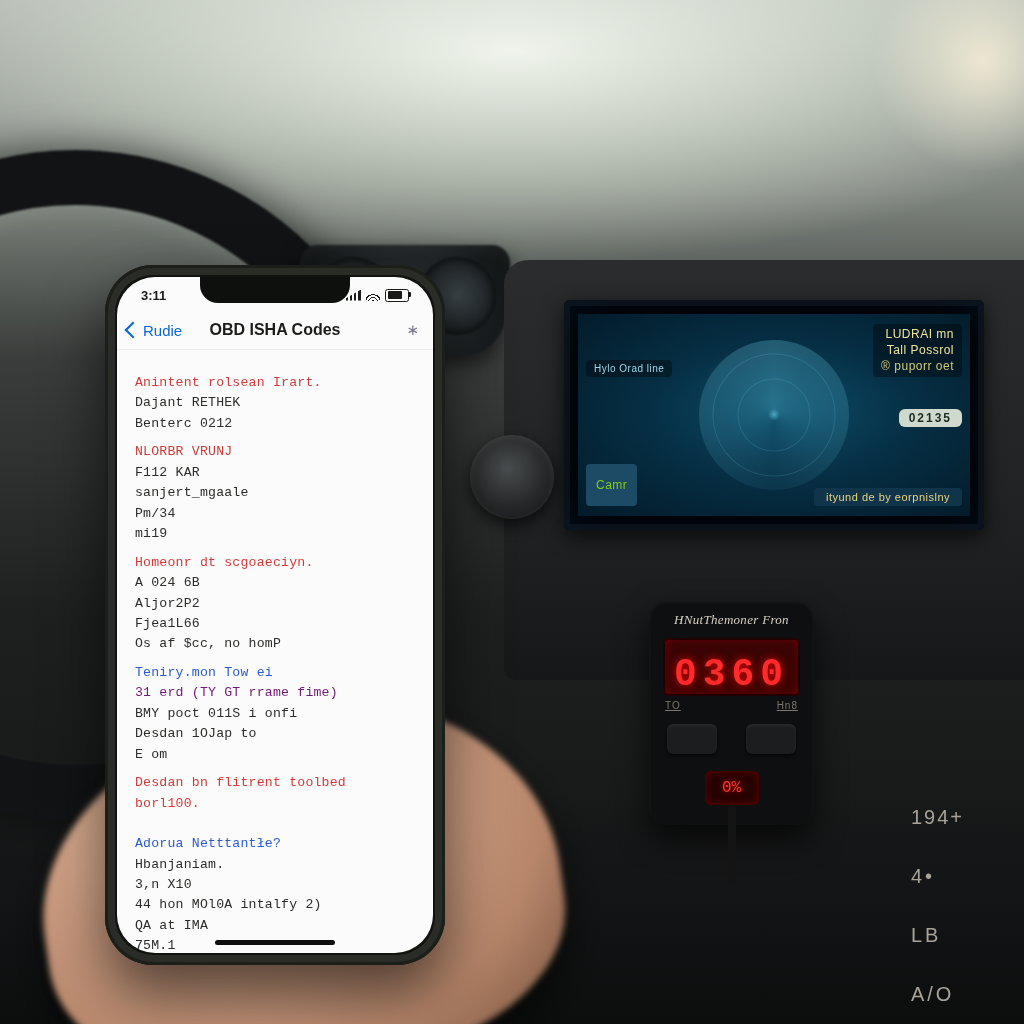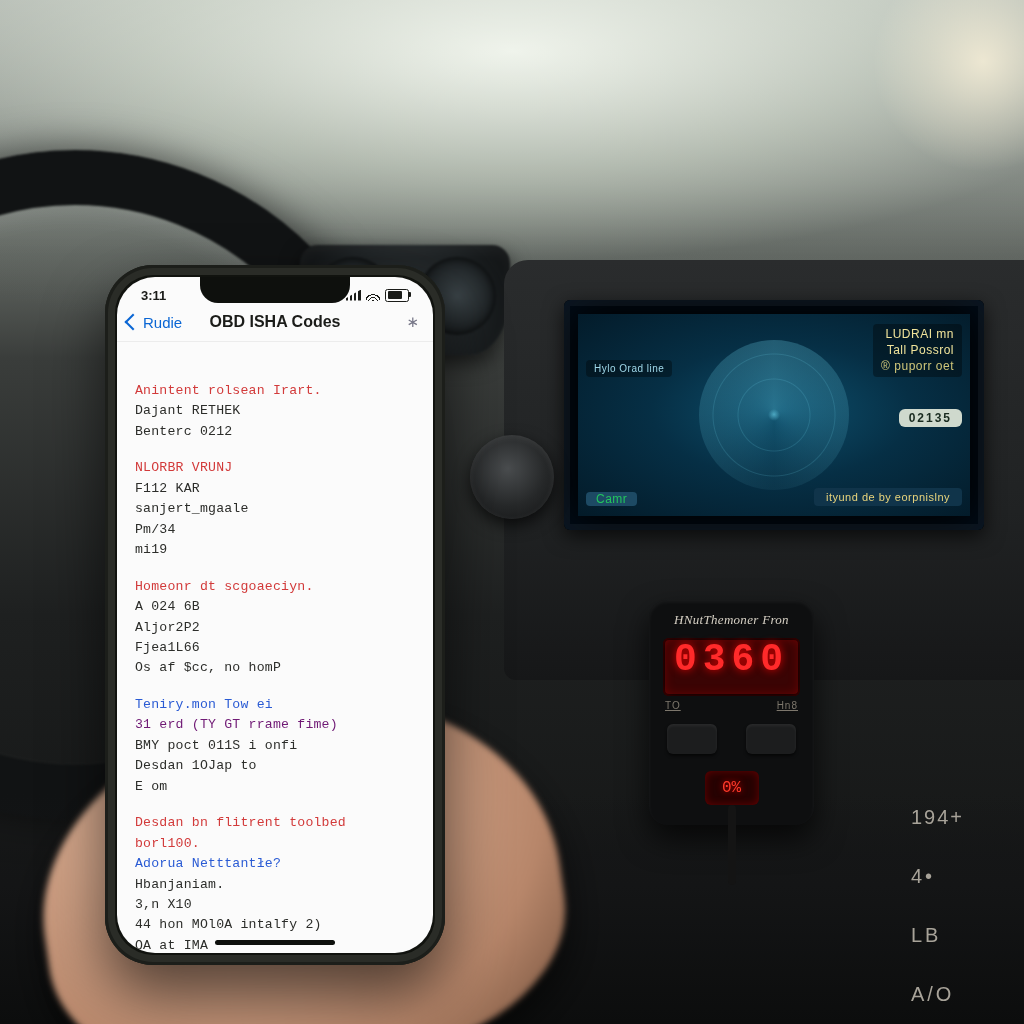--- a/index.html
+++ b/index.html
@@ -79,21 +79,21 @@
       radial-gradient(circle, rgba(0,0,0,0) 35px, rgba(120,230,255,0.15) 36px, rgba(0,0,0,0) 37px),
       radial-gradient(circle, rgba(120,230,255,0.5) 0, rgba(0,0,0,0) 6px);
   }
   .scr-chip{
     position:absolute; padding:2px 8px; border-radius:4px;
     background:rgba(0,0,0,0.35); color:#f0e39a; font-size:12px;
     letter-spacing:0.5px;
   }
   .scr-right-top{ right:8px; top:10px; text-align:right; line-height:1.35;}
   .scr-badge{ right:8px; top:95px; background:#cfd9cd; color:#1a2b20; border-radius:6px; padding:2px 10px; font-weight:600; letter-spacing:2px;}
-  .scr-bl{ left:8px; bottom:10px; background:#1d4a64; color:#22c55e; border-radius:4px; padding:0 10px;}
+  .scr-bl{ left:8px; bottom:10px; background:#1d4a64; color:#84cc16; border-radius:4px; padding:14px 10px;}
   .scr-br{ right:8px; bottom:10px; background:#10344a; color:#e9d47c; border-radius:4px; padding:3px 12px; font-size:11px;}
   .scr-left-top{ left:8px; top:46px; color:#9fd7e8; font-size:10px; line-height:1.3;}
 
   .knob {
     position:absolute; right:470px; top:435px; width:84px; height:84px; border-radius:50%;
     background: radial-gradient(circle at 45% 40%, #4a4d4f 0%, #262829 55%, #121314 100%);
     box-shadow: 0 6px 16px rgba(0,0,0,0.7), inset 0 2px 6px rgba(255,255,255,0.1);
     filter: blur(0.6px);
   }
   .dash-lower {
@@ -118,21 +118,21 @@
   }
   .obd-brand{
     position:absolute; top:12px; left:0; right:0; text-align:center;
     font-family: Georgia, "Times New Roman", serif; font-style:italic;
     color:#d6d0c4; font-size:13px; letter-spacing:0.3px;
   }
   .obd-lcd{
     position:absolute; top:38px; left:14px; right:14px; height:58px;
     background:#3a0404; border-radius:6px;
     box-shadow: inset 0 0 12px rgba(255,0,0,0.3), inset 0 0 0 2px #000;
-    display:flex; align-items:flex-start; justify-content:center;
+    display:flex; align-items:flex-end; justify-content:center;
   }
   .obd-lcd .seg{
     font-family: "DS-Digital", "Courier New", monospace;
     font-size:38px; color:#ff2a2a; font-weight:700; letter-spacing:6px;
     text-shadow:0 0 8px rgba(255,0,0,0.85);
   }
   .obd-sublabels{ position:absolute; top:100px; left:16px; right:16px; display:flex; justify-content:space-between; color:#7d776c; font-size:10px; letter-spacing:1px;text-decoration:underline;}
   .obd-btns{ position:absolute; top:124px; left:18px; right:18px; display:flex; justify-content:space-between;}
   .obd-btns .b{ width:50px; height:30px; border-radius:6px; background:#1c1d1e; box-shadow: inset 0 2px 3px rgba(255,255,255,0.06), 0 2px 3px rgba(0,0,0,0.6);}
   .obd-mini{
@@ -183,21 +183,21 @@
   .statusbar .icons{ display:flex; gap:5px; align-items:center;}
   .sig{ width:15px; height:11px; background:
     linear-gradient(to right,#1a1b18 0 2px, transparent 2px 4px,#1a1b18 4px 6px, transparent 6px 8px,#1a1b18 8px 10px, transparent 10px 12px,#1a1b18 12px 15px);
     clip-path: polygon(0 100%, 100% 100%, 100% 0, 0 80%);}
   .wifi{ width:14px; height:11px; background: radial-gradient(circle at 50% 110%, #1a1b18 0 2px, transparent 2px 4px, #1a1b18 4px 5px, transparent 5px 7px, #1a1b18 7px 8px, transparent 8px);}
   .batt{ width:22px; height:11px; border:1.3px solid #1a1b18; border-radius:2.5px; position:relative;}
   .batt::after{content:""; position:absolute; right:-3px; top:2px; width:2px; height:5px; background:#1a1b18; border-radius:0 1px 1px 0;}
   .batt::before{content:""; position:absolute; inset:1.5px 6px 1.5px 1.5px; background:#1a1b18; border-radius:1px;}
 
   .navbar{
-    position:absolute; top:26px; left:0; right:0; height:38px;
+    position:absolute; top:34px; left:0; right:0; height:38px;
     display:flex; align-items:center; justify-content:center;
     border-bottom:1px solid rgba(0,0,0,0.06);
     padding:0 20px;
   }
   .navbar .back{
     position:absolute; left:10px; display:flex; align-items:center; gap:2px;
     color:#0a66d4; font-size:15px;
   }
   .chev{ width:10px; height:10px; border-left:2.2px solid #0a66d4; border-bottom:2.2px solid #0a66d4; transform:rotate(45deg); margin-right:2px;}
   .navbar .title{ font-size:16px; font-weight:600; color:#1b1c19;}
@@ -205,21 +205,21 @@
     position:absolute; right:14px; color:#778; font-size:15px;
   }
 
   .codes{
     position:absolute; top:80px; left:0; right:0; bottom:0;
     padding:8px 18px 30px 18px;
     font-size:13.2px; line-height:1.55;
     color:#2c2d2a;
     overflow:hidden;
   }
-  .codes .hdr{ color:#d23a3a; font-size:13.2px; margin-top:16px;}
+  .codes .hdr{ color:#d23a3a; font-size:13.2px; margin-top:8px;}
   .codes .blue{ color:#2a5bd4;}
   .codes .mono{ font-family: Menlo, "Courier New", monospace; letter-spacing:0.2px;}
   .group + .group{ margin-top:8px;}
   .home-ind{ position:absolute; bottom:8px; left:50%; transform:translateX(-50%); width:120px; height:5px; background:#0d0f0c; border-radius:3px;}
 
 </style>
 </head>
 <body>
 
 <div class="scene"></div>
@@ -321,21 +321,21 @@
         </div>
         <div class="group">
           <div class="hdr mono blue" style="color: rgb(42, 91, 212);">Teniry.mon Tow ei</div>
           <div class="mono" style="color: #701a75;">31 erd (TY GT rrame fime)</div>
           <div class="mono">BMY poct 011S  i onfi</div>
           <div class="mono">Desdan 1OJap to</div>
           <div class="mono">E om</div>
         </div>
         <div class="group">
           <div class="hdr mono">Desdan bn flitrent toolbed borl100.</div>
-          <div class="mono" style="color: rgb(42, 91, 212);">Adorua Netttantłe?</div>
+          <div class="mono" style="color: rgb(42, 91, 212); margin-top: 20px;">Adorua Netttantłe?</div>
           <div class="mono">Hbanjaniam.</div>
           <div class="mono">3,n X10</div>
           <div class="mono">44 hon MOl0A intalfy 2)</div>
           <div class="mono">QA at  IMA</div>
           <div class="mono">75M.1</div>
         </div>
       </div>
 
     <div class="home-ind"></div>
   </div>

